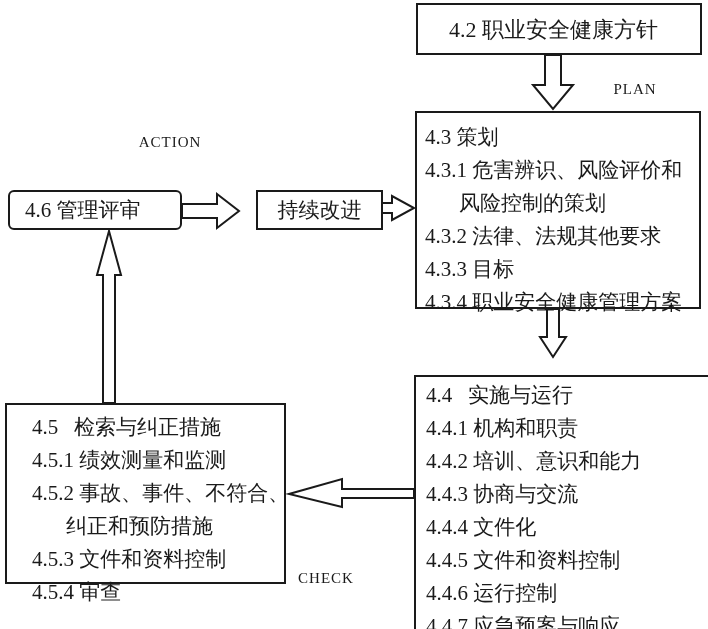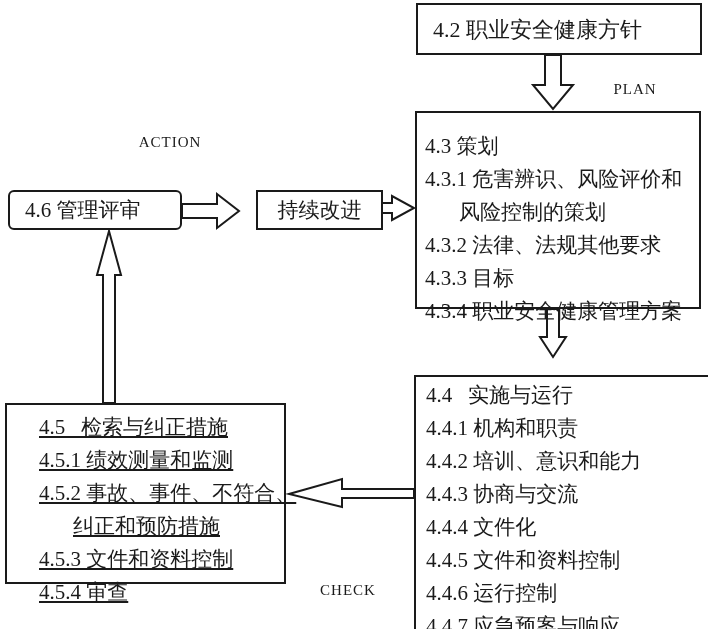--- a/index.html
+++ b/index.html
@@ -23,37 +23,37 @@
     border:2px solid var(--ink);
     background:var(--bg);
     font-size:21px;
   }
   .box .line{
     white-space:pre;
     line-height:33px;
     height:33px;
   }
   .single{display:flex;align-items:center;}
-  .box-policy{left:416px;top:3px;width:286px;height:52px;padding-left:15px;font-size:22px;}
-  .box-planning{left:415px;top:111px;width:286px;height:198px;padding-left:8px;padding-top:17px;}
+  .box-policy{left:416px;top:3px;width:286px;height:52px;padding-left:31px;font-size:22px;}
+  .box-planning{left:415px;top:111px;width:286px;height:198px;padding-left:8px;padding-top:8px;}
   .box-review{left:8px;top:190px;width:174px;height:40px;padding-left:15px;border-radius:6px;}
   .box-improve{left:256px;top:190px;width:127px;height:40px;justify-content:center;}
-  .box-checking{left:5px;top:403px;width:281px;height:181px;padding-left:32px;padding-top:6px;text-decoration:underline;}
+  .box-checking{left:5px;top:403px;width:281px;height:181px;padding-left:25px;padding-top:6px;}
   .box-implementation{left:414px;top:375px;width:319px;height:267px;padding-left:10px;padding-top:2px;font-family:Liberation Serif, serif;}
   .line.indent{padding-left:34px;}
   .stage-label{
     position:absolute;
     transform:translate(-50%,-50%);
     font-size:15px;
     letter-spacing:1px;
     white-space:pre;
   }
   .label-plan{left:635px;top:89px;}
   .label-action{left:170px;top:142px;text-align:center;}
-  .label-check{left:348px;top:578px;margin-top:12px;}
+  .label-check{left:326px;top:578px;}
 </style>
 </head>
 <body>
 
 <div id="canvas">
 
   <svg id="arrows" width="708" height="629" viewBox="0 0 708 629">
     <polygon points="545,55 561,55 561,85 573,85 553,109 533,85 545,85"></polygon>
     <polygon points="182,204 217,204 217,194 239,211 217,228 217,218 182,218"></polygon>
     <polygon points="368,203 392,203 392,196 414,208 392,220 392,213 368,213"></polygon>

